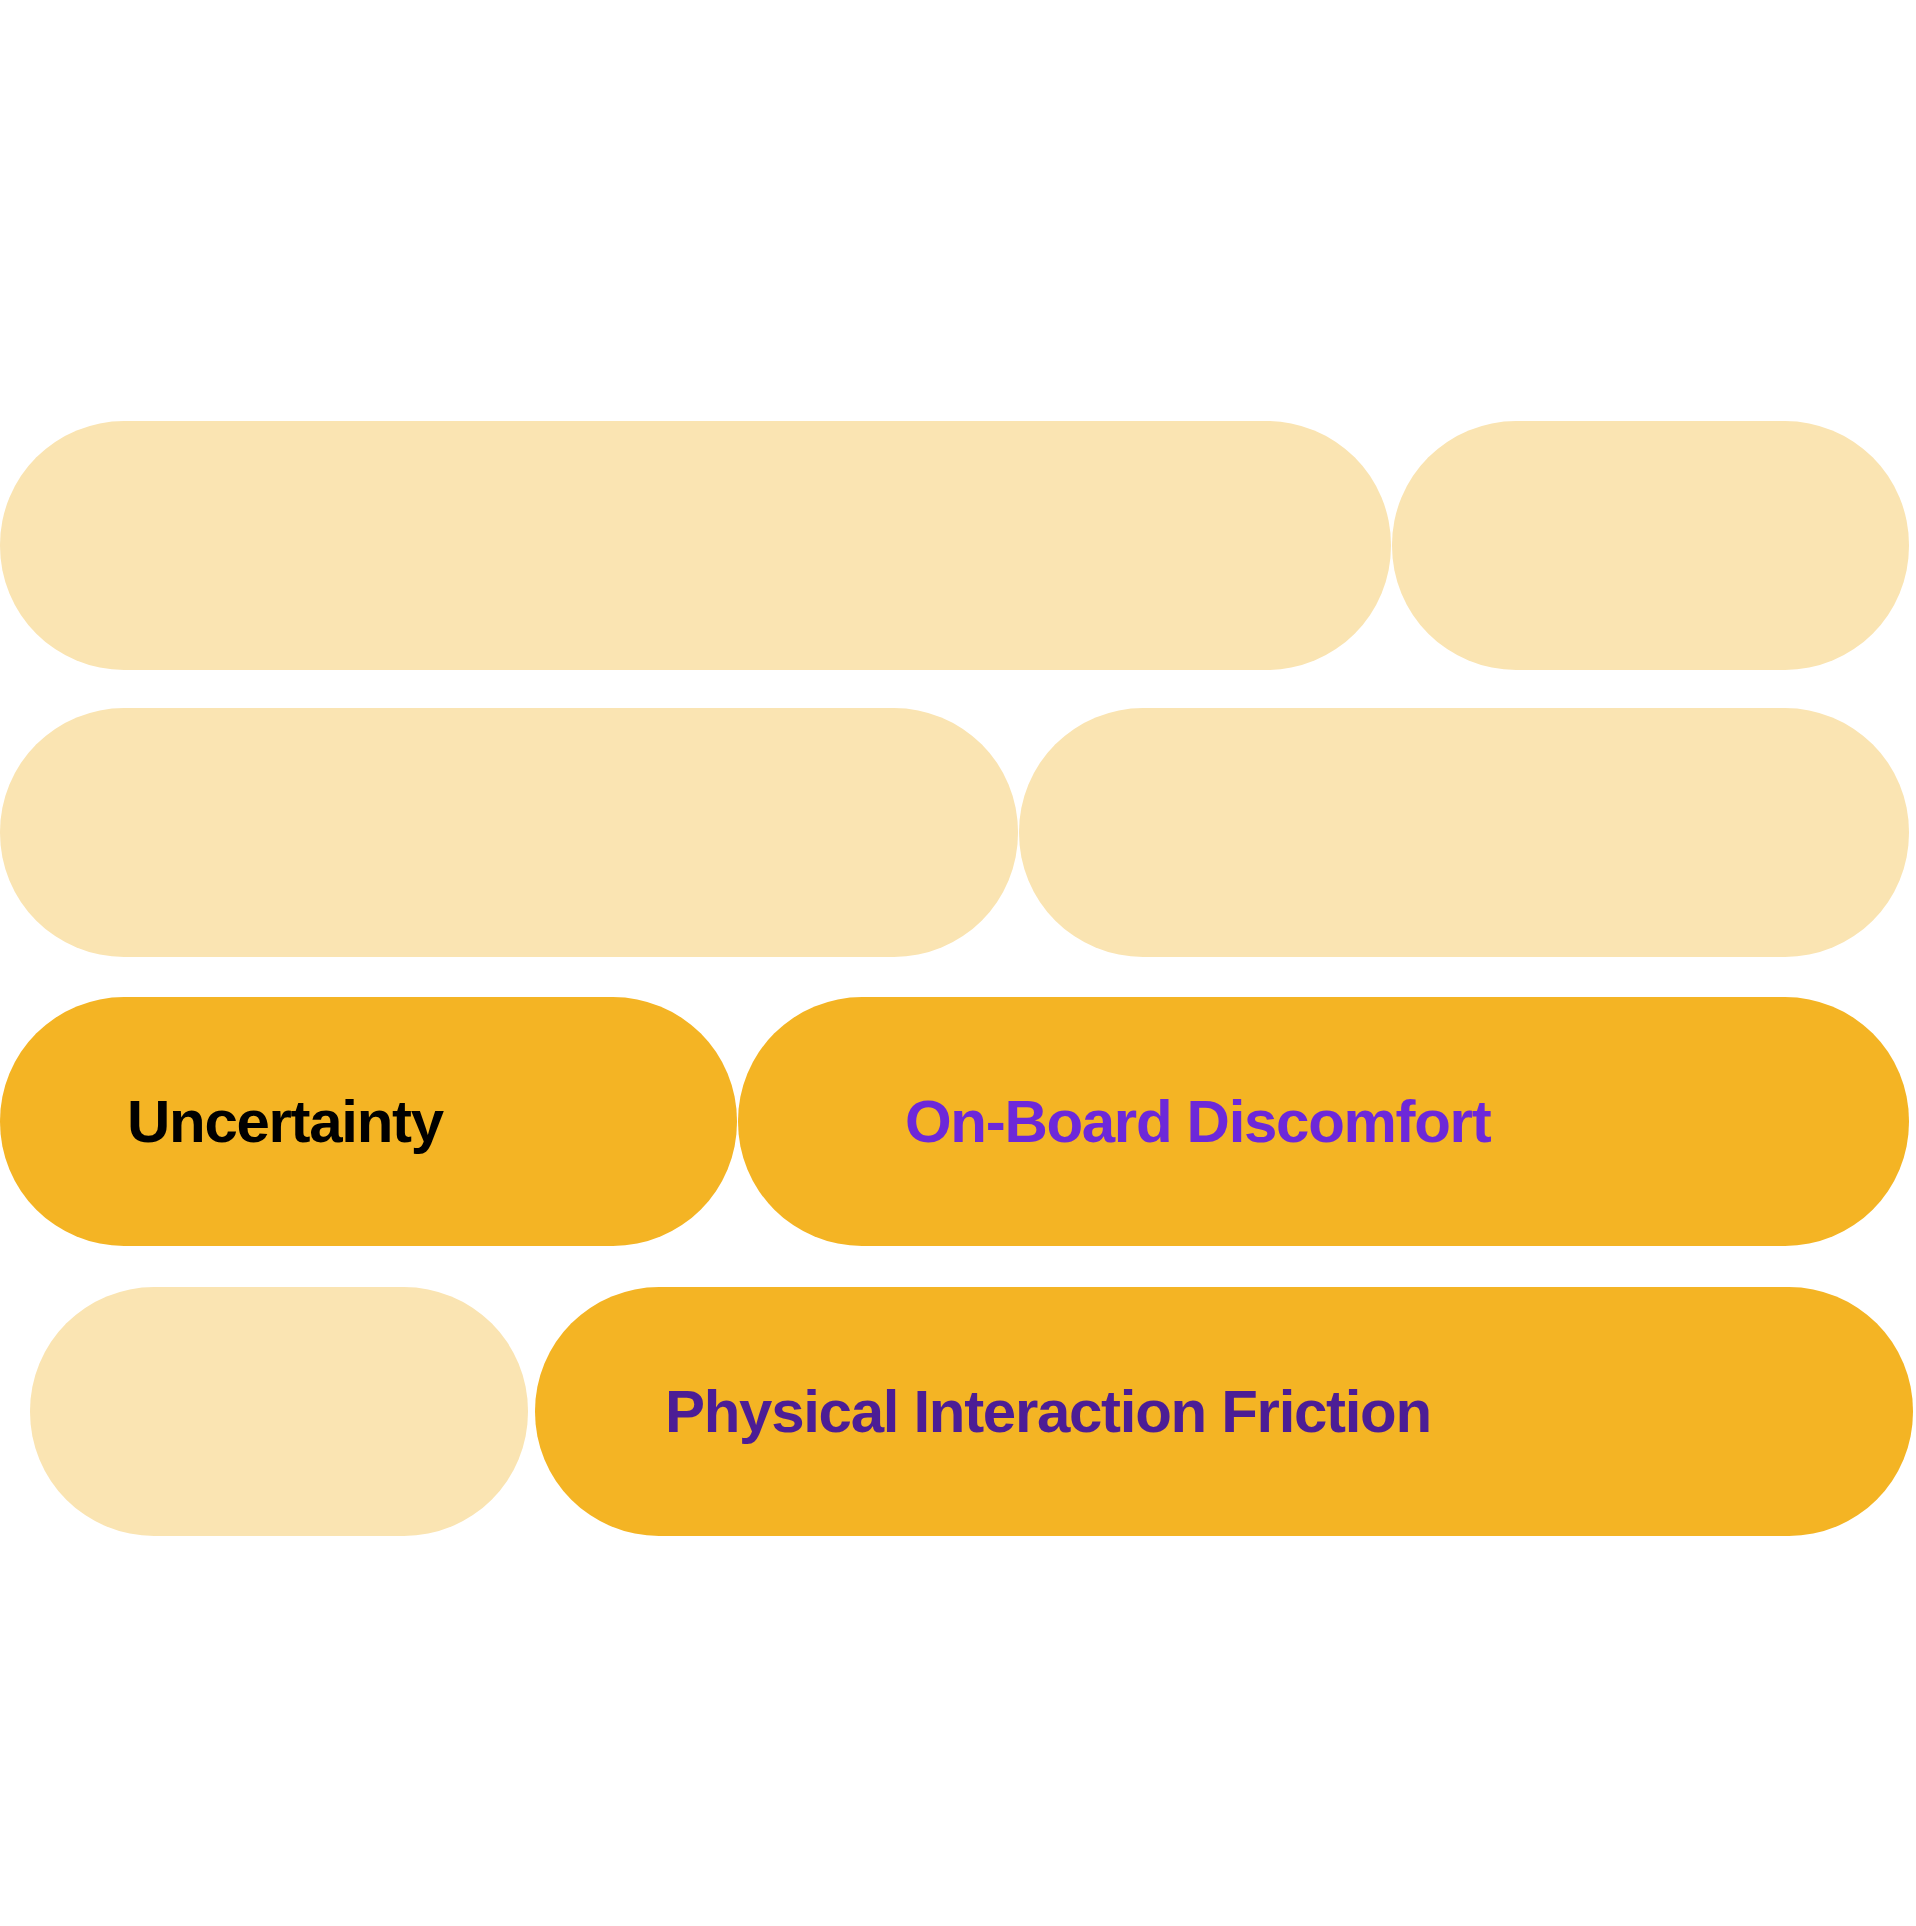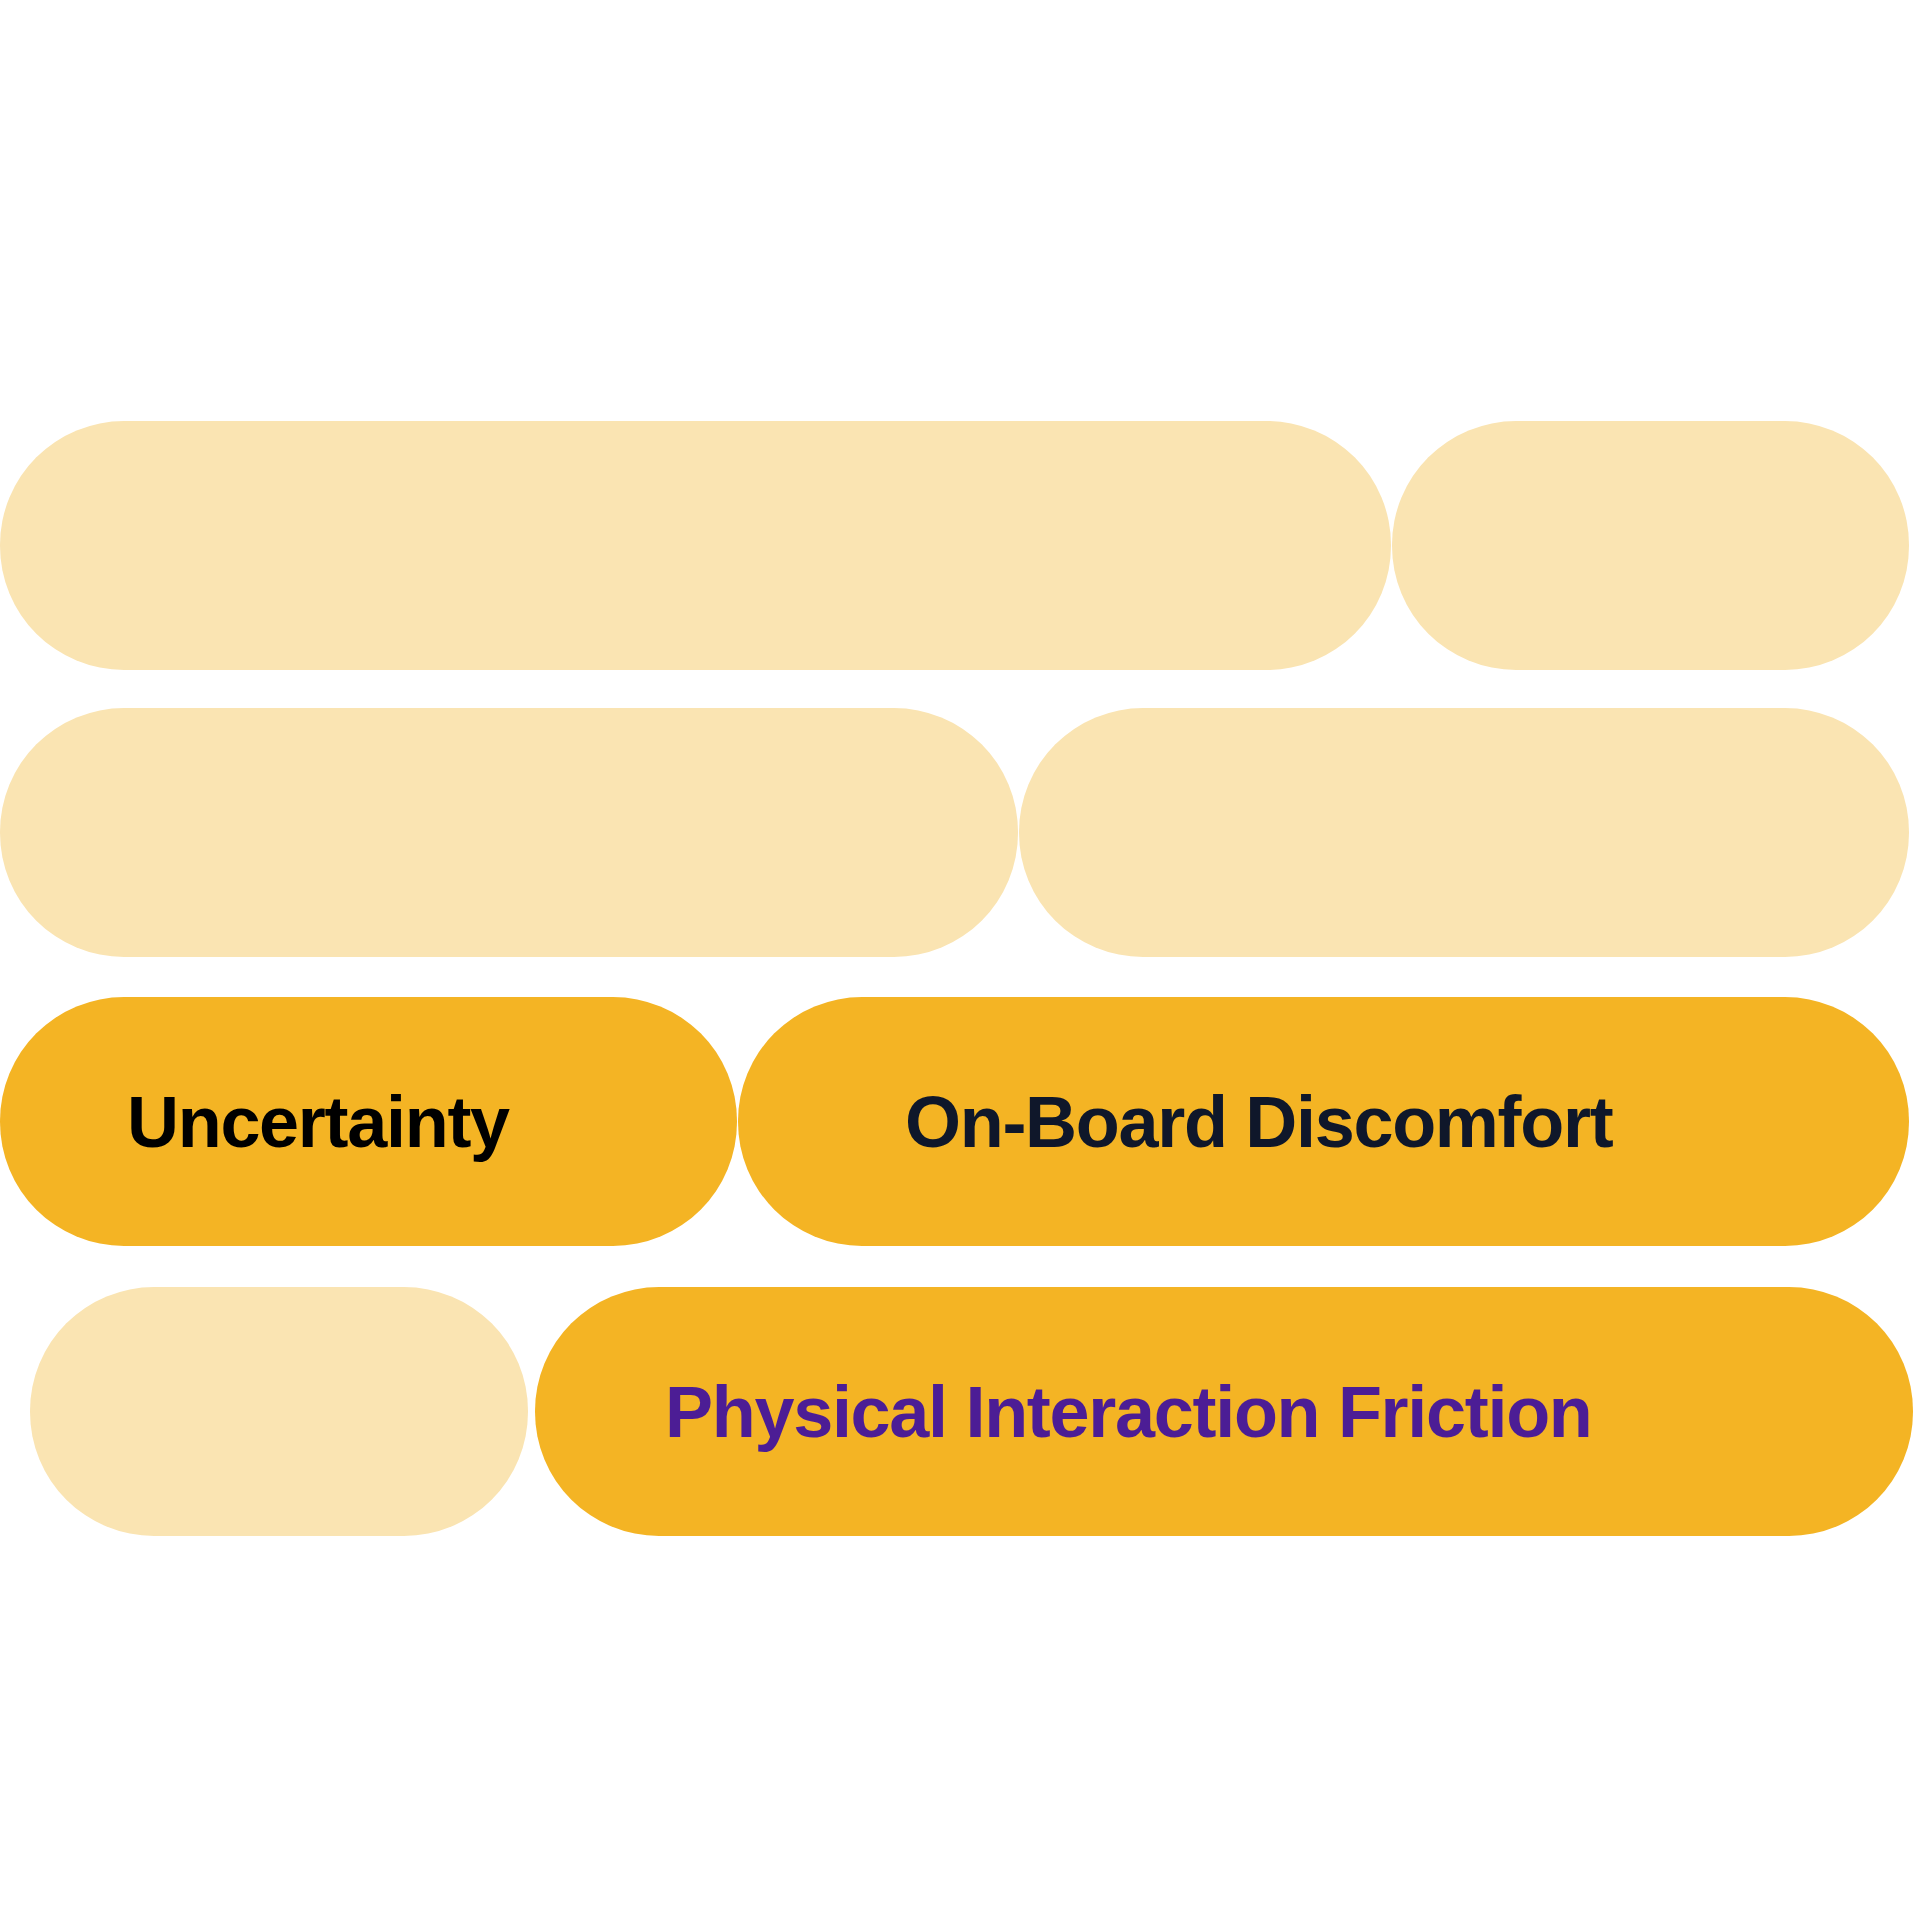--- a/index.html
+++ b/index.html
@@ -39,21 +39,21 @@
     white-space: nowrap;
   }
 
   .pill.light  { background: #FAE4B2; }
   .pill.accent { background: #F4B424; }
 
   .pill-label {
     color: #000000;
     font-family: "Liberation Sans", sans-serif;
     font-weight: 700;
-    font-size: 72px;
+    font-size: 60px;
     line-height: 1;
     letter-spacing: -1.3px;
     white-space: nowrap;
   }
 </style>
 </head>
 <body>
 
 <div id="stage" style="width: 1917px; height: 1926px; background: rgb(255, 255, 255);">
 
@@ -73,21 +73,21 @@
     <div class="pill light" id="r1s1" style="left: 1019px; width: 890px; height: 249px; border-radius: 124px; background: rgb(250, 228, 178);">
       <span class="pill-label" style="padding-left: 0px; color: rgb(0, 0, 0);"></span>
     </div>
   </div>
 
   <div class="pill-row" id="row-2" style="top: 997px; height: 249px;">
     <div class="pill accent" id="r2s0" style="left: 0px; width: 737px; height: 249px; border-radius: 124px; background: rgb(244, 180, 36);">
       <span class="pill-label" style="padding-left: 127px; color: rgb(0, 0, 0);">Uncertainty</span>
     </div>
     <div class="pill accent" id="r2s1" style="left: 738px; width: 1171px; height: 249px; border-radius: 124px; background: rgb(244, 180, 36);">
-      <span class="pill-label" style="padding-left: 167px; color: #0f172a;">On-Board Discomfort</span>
+      <span class="pill-label" style="padding-left: 167px; color: #6d28d9;">On-Board Discomfort</span>
     </div>
   </div>
 
   <div class="pill-row" id="row-3" style="top: 1287px; height: 249px;">
     <div class="pill light" id="r3s0" style="left: 30px; width: 498px; height: 249px; border-radius: 124px; background: rgb(250, 228, 178);">
       <span class="pill-label" style="padding-left: 0px; color: rgb(0, 0, 0);"></span>
     </div>
     <div class="pill accent" id="r3s1" style="left: 535px; width: 1378px; height: 249px; border-radius: 124px; background: rgb(244, 180, 36);">
       <span class="pill-label" style="padding-left: 130px; color: #4c1d95;">Physical Interaction Friction</span>
     </div>

